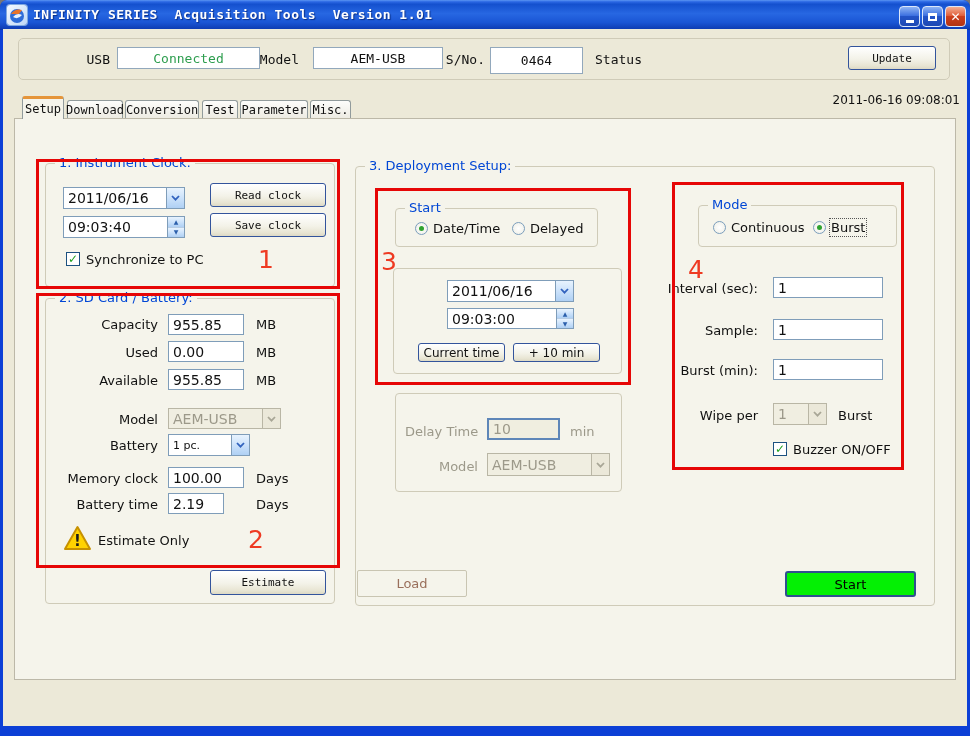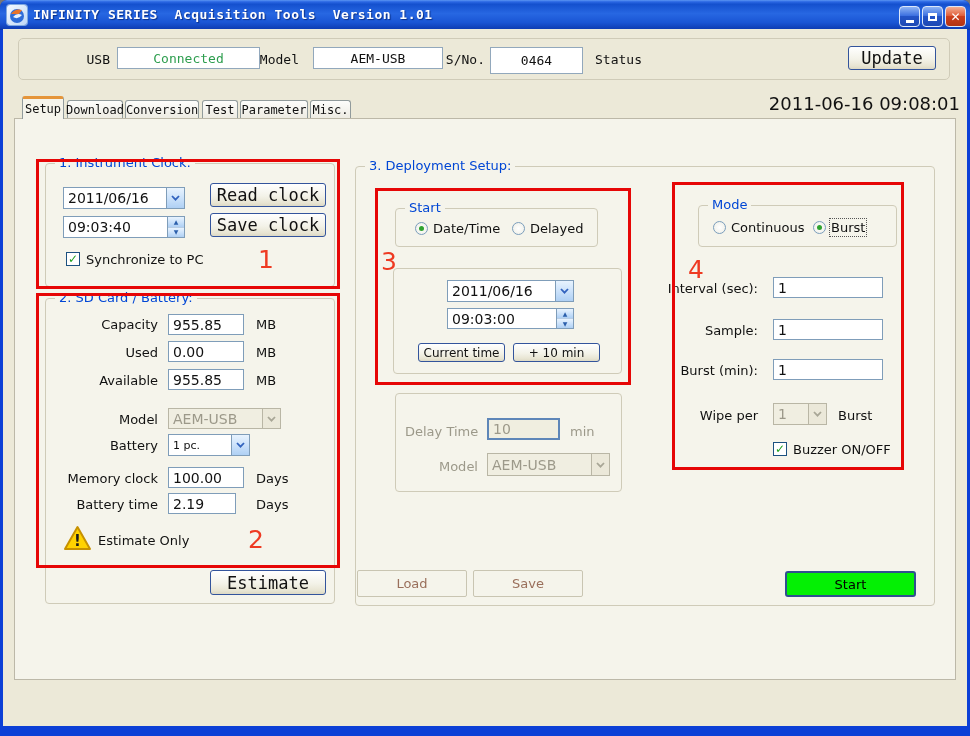--- a/index.html
+++ b/index.html
@@ -52,21 +52,21 @@
   .spinner{background:#fff;border:1px solid #7F9DB9;box-sizing:border-box;display:flex;align-items:stretch;}
   .spinner .stext{flex:1;display:flex;align-items:center;padding-left:4px;font-size:14px;}
   .spinner .sbtns{width:16px;display:flex;flex-direction:column;border-left:1px solid #7F9DB9;}
   .spinner .sbtn{flex:1;display:flex;align-items:center;justify-content:center;
     background:linear-gradient(180deg,#E8F3FE 0%,#CFE4FB 45%,#AFD0F4 100%);
     color:#2B5FAB;font-size:6px;line-height:1;}
   .spinner .sbtn + .sbtn{border-top:1px solid #B8CDE4;}
   
   .xp-btn{border:1px solid #33549C;border-radius:3px;box-sizing:border-box;
     background:linear-gradient(180deg,#FFFFFF 0%,#F3F2E8 55%,#E8E5D3 85%,#DDD9C5 100%);
-    display:flex;align-items:center;justify-content:center;font-size:17px;cursor:default;}
+    display:flex;align-items:center;justify-content:center;font-size:11px;cursor:default;}
   .flat-btn{border:1px solid #C9C5B2;border-radius:2px;box-sizing:border-box;background:#F5F4EB;
     display:flex;align-items:center;justify-content:center;font-size:13px;color:#9A6F5B;}
   .start-btn{border:2px solid #2F4F8F;border-radius:3px;box-sizing:border-box;background:#04F004;
     display:flex;align-items:center;justify-content:center;font-size:13px;color:#000;}
   
   .checkbox{width:14px;height:14px;background:#fff;border:1px solid #1C5180;box-sizing:border-box;
     display:flex;align-items:center;justify-content:center;}
   .checkbox .check{color:#1FA11F;font-size:12px;font-weight:bold;line-height:1;margin-top:-1px;}
   .radio{width:13px;height:13px;border:1px solid #7B9EBD;border-radius:50%;background:radial-gradient(#fff,#EDEDE4);
     box-sizing:border-box;display:flex;align-items:center;justify-content:center;}
@@ -76,21 +76,21 @@
   
   .tab{box-sizing:border-box;border:1px solid #919B9C;border-bottom:none;border-radius:3px 3px 0 0;
     background:linear-gradient(180deg,#FDFDFB,#ECEAE1);display:flex;align-items:center;justify-content:center;
     font-size:12px;}
   .tab.active{background:#F5F4EB;border-top:3px solid #E5953A;z-index:3;}
   .tabpanel{border:1px solid #BCB8A8;background:#F5F4EB;box-sizing:border-box;}
   
   .redrect{border:3px solid #E60606;box-sizing:border-box;z-index:6;pointer-events:none;}
   .rednum{color:#EE3A22;font-size:25px;line-height:1;z-index:6;}
   .dimlabel{color:#9C998A;}
-  .datetime{font-size:18px;text-align:right;}
+  .datetime{font-size:12px;text-align:right;}
   .chev{display:block;}
 </style>
 </head>
 <body>
 
 <div id="window">
 
   <div class="abs titlebar">
     <div class="abs app-icon">
       <svg width="20" height="20" viewBox="0 0 20 20">
@@ -188,21 +188,21 @@
     <span class="cbtn">
       <svg class="chev" width="9" height="6" viewBox="0 0 9 6">
           <path d="M1 1 L4.5 4.7 L8 1" stroke="#3263BE" stroke-width="1.8" fill="none"></path>
         </svg>
     </span>
   </div>
   <div class="abs rlabel" style="left:48px;top:471px;width:110px;z-index:2;">Memory clock</div>
   <div class="abs input" style="left:168px;top:467px;width:76px;height:21px;z-index:2;">100.00</div>
   <div class="abs unit" style="left:256px;top:471px;z-index:2;">Days</div>
   <div class="abs rlabel" style="left:48px;top:497px;width:110px;z-index:2;">Battery time</div>
-  <div class="abs input" style="left:168px;top:493px;width:68px;height:21px;z-index:2;">2.19</div>
+  <div class="abs input" style="left:168px;top:493px;width:56px;height:21px;z-index:2;">2.19</div>
   <div class="abs unit" style="left:256px;top:497px;z-index:2;">Days</div>
 
   <div class="abs" style="left:63px;top:525px;z-index:2;">
     <svg width="29" height="26" viewBox="0 0 29 26">
       <path d="M14.5 2 L27 24 L2 24 Z" fill="#FFD200" stroke="#C79100" stroke-width="2" stroke-linejoin="round"></path>
       <text x="14.5" y="21" text-anchor="middle" font-size="15" font-weight="bold" fill="#1A1A1A">!</text>
     </svg>
   </div>
   <div class="abs label" style="left:98px;top:533px;z-index:2;">Estimate Only</div>
   <div class="abs rednum" style="left:248px;top:527px;">2</div>
@@ -286,17 +286,16 @@
     </span>
   </div>
   <div class="abs unit" style="left:838px;top:408px;z-index:2;">Burst</div>
   <div class="abs checkbox" style="left:773px;top:442px;z-index:2;">
     <span class="check">✓</span>
   </div>
   <div class="abs label" style="left:793px;top:442px;z-index:2;">Buzzer ON/OFF</div>
   <div class="abs redrect" style="left:672px;top:182px;width:232px;height:288px;"></div>
 
   <div class="abs flat-btn" style="left:357px;top:570px;width:110px;height:27px;z-index:2;">Load</div>
-  <div class="abs flat-btn" style="left:473px;top:570px;width:110px;height:27px;z-index:2;">Save</div>
   <div class="abs start-btn" style="left:785px;top:571px;width:131px;height:26px;z-index:2;">Start</div>
 
 
 </div>
 
 </body></html>

